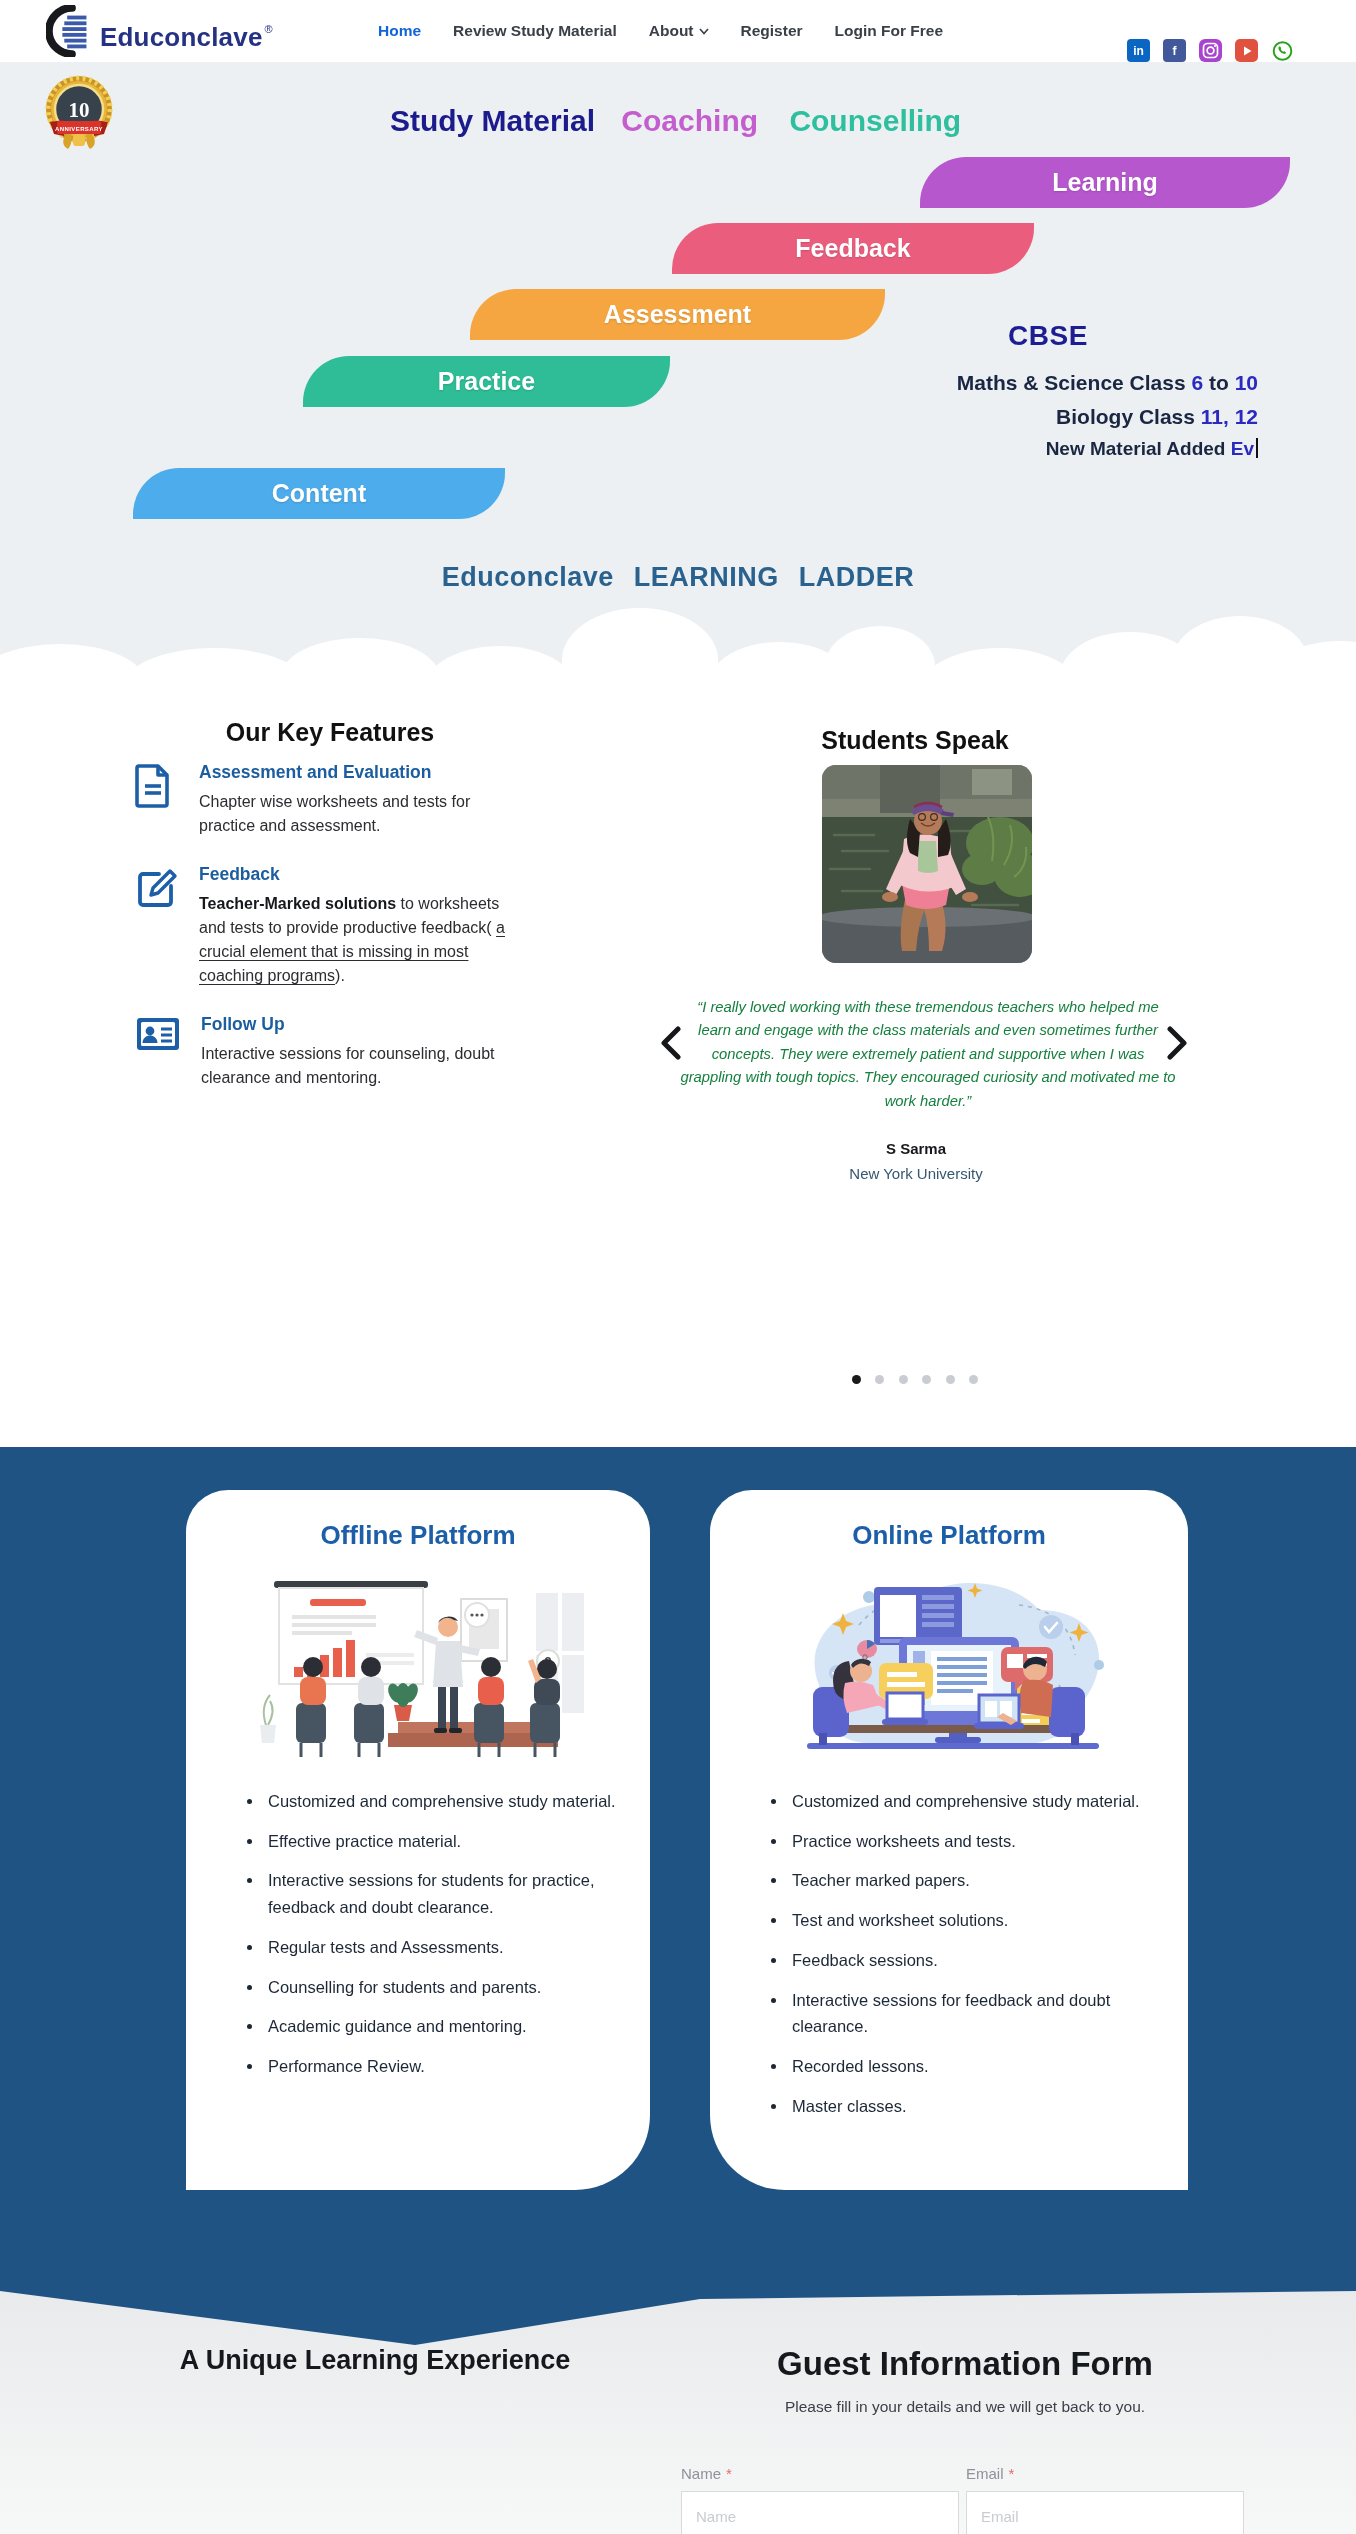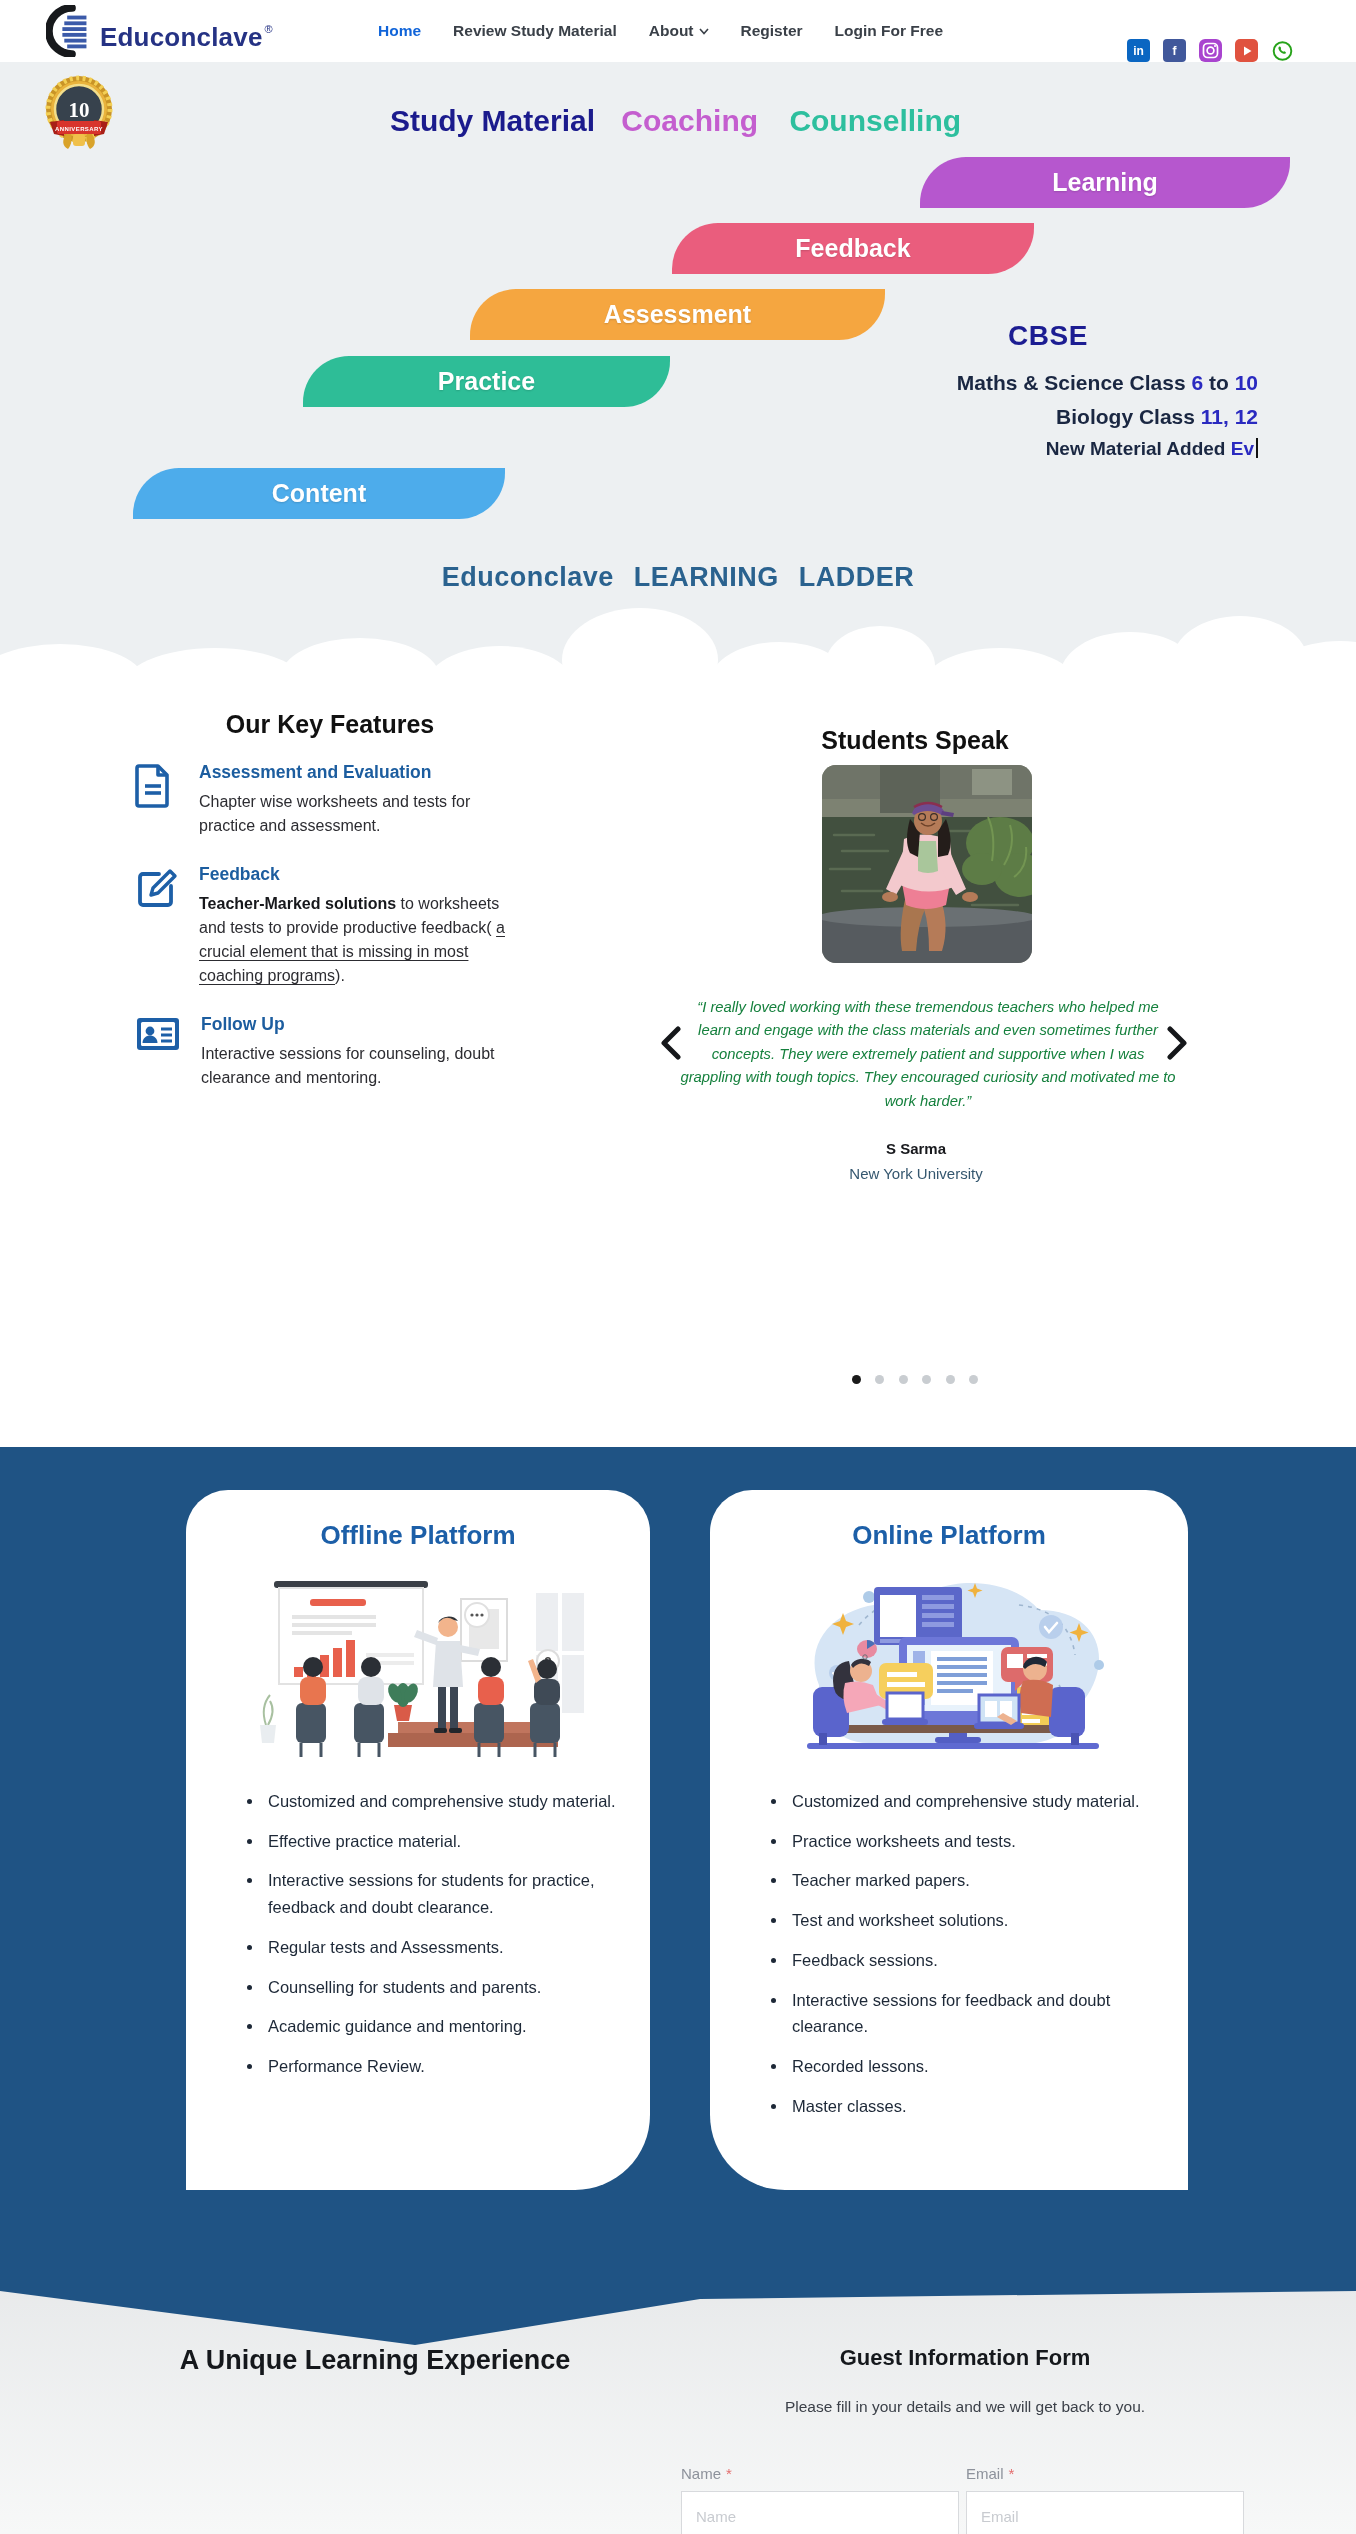--- a/index.html
+++ b/index.html
@@ -44,21 +44,21 @@
   .cbse-line.small{font-size:19px;font-weight:800;}
   .cbse-typed{color:#2a2ac0;font-weight:800;}
   .cursor{display:inline-block;width:2px;height:20px;background:#111;margin-left:2px;vertical-align:-3px;animation:blink 1s steps(1) infinite;}
   @keyframes blink{50%{opacity:0;}}
   .ladder-caption{position:absolute;left:0;top:500px;width:1356px;text-align:center;
         font-size:27px;font-weight:700;color:#2a628f;letter-spacing:.5px;word-spacing:12px;}
   .clouds{position:absolute;left:0;bottom:0;width:1356px;height:110px;}
 
   
   .features{position:absolute;left:0;top:700px;width:1356px;height:747px;background:#fff;}
-  .kf-heading{position:absolute;left:135px;top:10px;width:390px;text-align:center;font-size:25px;font-weight:800;color:#111;}
+  .kf-heading{position:absolute;left:135px;top:18px;width:390px;text-align:center;font-size:25px;font-weight:800;color:#111;}
   .kf-list{position:absolute;left:135px;top:62px;width:400px;}
   .kf-item{display:flex;gap:20px;margin-bottom:26px;}
   .kf-icon{flex:0 0 44px;padding-top:2px;}
   .kf-title{font-size:17.5px;font-weight:800;color:#1c5d9f;margin-bottom:7px;}
   .kf-desc{font-size:16px;color:#2c2c31;line-height:1.5;width:330px;}
   .kf-desc b{color:#17181c;}
   .kf-desc u{text-underline-offset:3px;}
 
   .ss-heading{position:absolute;left:640px;top:26px;width:550px;text-align:center;font-size:25px;font-weight:800;color:#111;}
   .ss-photo{position:absolute;left:822px;top:65px;width:210px;height:198px;border-radius:14px;overflow:hidden;cursor:pointer;}
@@ -81,21 +81,21 @@
   .pcard-title{margin-top:30px;text-align:center;font-size:26px;font-weight:800;color:#1c5fa8;}
   .pcard-illo{margin:14px auto 0;width:340px;height:195px;}
   .pcard ul{margin:28px 0 0;padding:0 30px 0 78px;list-style:disc;}
   .pcard li{font-size:16.5px;color:#1d2837;line-height:1.62;margin-bottom:13px;padding-left:4px;}
 
   
   .bottom{position:absolute;left:0;top:2285px;width:1356px;height:249px;
         background:linear-gradient(#e8eaeb,#f7f8f8);overflow:hidden;}
   .chevron-strip{position:absolute;left:0;top:0;width:1356px;height:62px;}
   .exp-heading{position:absolute;left:60px;top:60px;width:630px;text-align:center;font-size:27px;font-weight:800;color:#15181c;}
-  .gif-heading{position:absolute;left:700px;top:60px;width:530px;text-align:center;font-size:22px;font-weight:800;color:#15181c;}
+  .gif-heading{position:absolute;left:700px;top:60px;width:530px;text-align:center;font-size:33px;font-weight:800;color:#15181c;}
   .gif-sub{position:absolute;left:700px;top:113px;width:530px;text-align:center;font-size:15.5px;color:#3c4149;}
   .fgroup{position:absolute;top:180px;width:278px;}
   .fgroup.name{left:681px;}
   .fgroup.email{left:966px;}
   .flabel{font-size:15px;color:#8d929b;margin-bottom:9px;}
   .flabel .req{color:#e36d6d;margin-left:5px;}
   .fgroup input{width:100%;height:50px;box-sizing:border-box;background:#fff;border:1px solid #d8dadd;
         padding:0 14px;font-size:15px;color:#333;font-family:"Liberation Sans",sans-serif;outline:none;}
   .fgroup input::placeholder{color:#c8cbd0;}
 </style>

